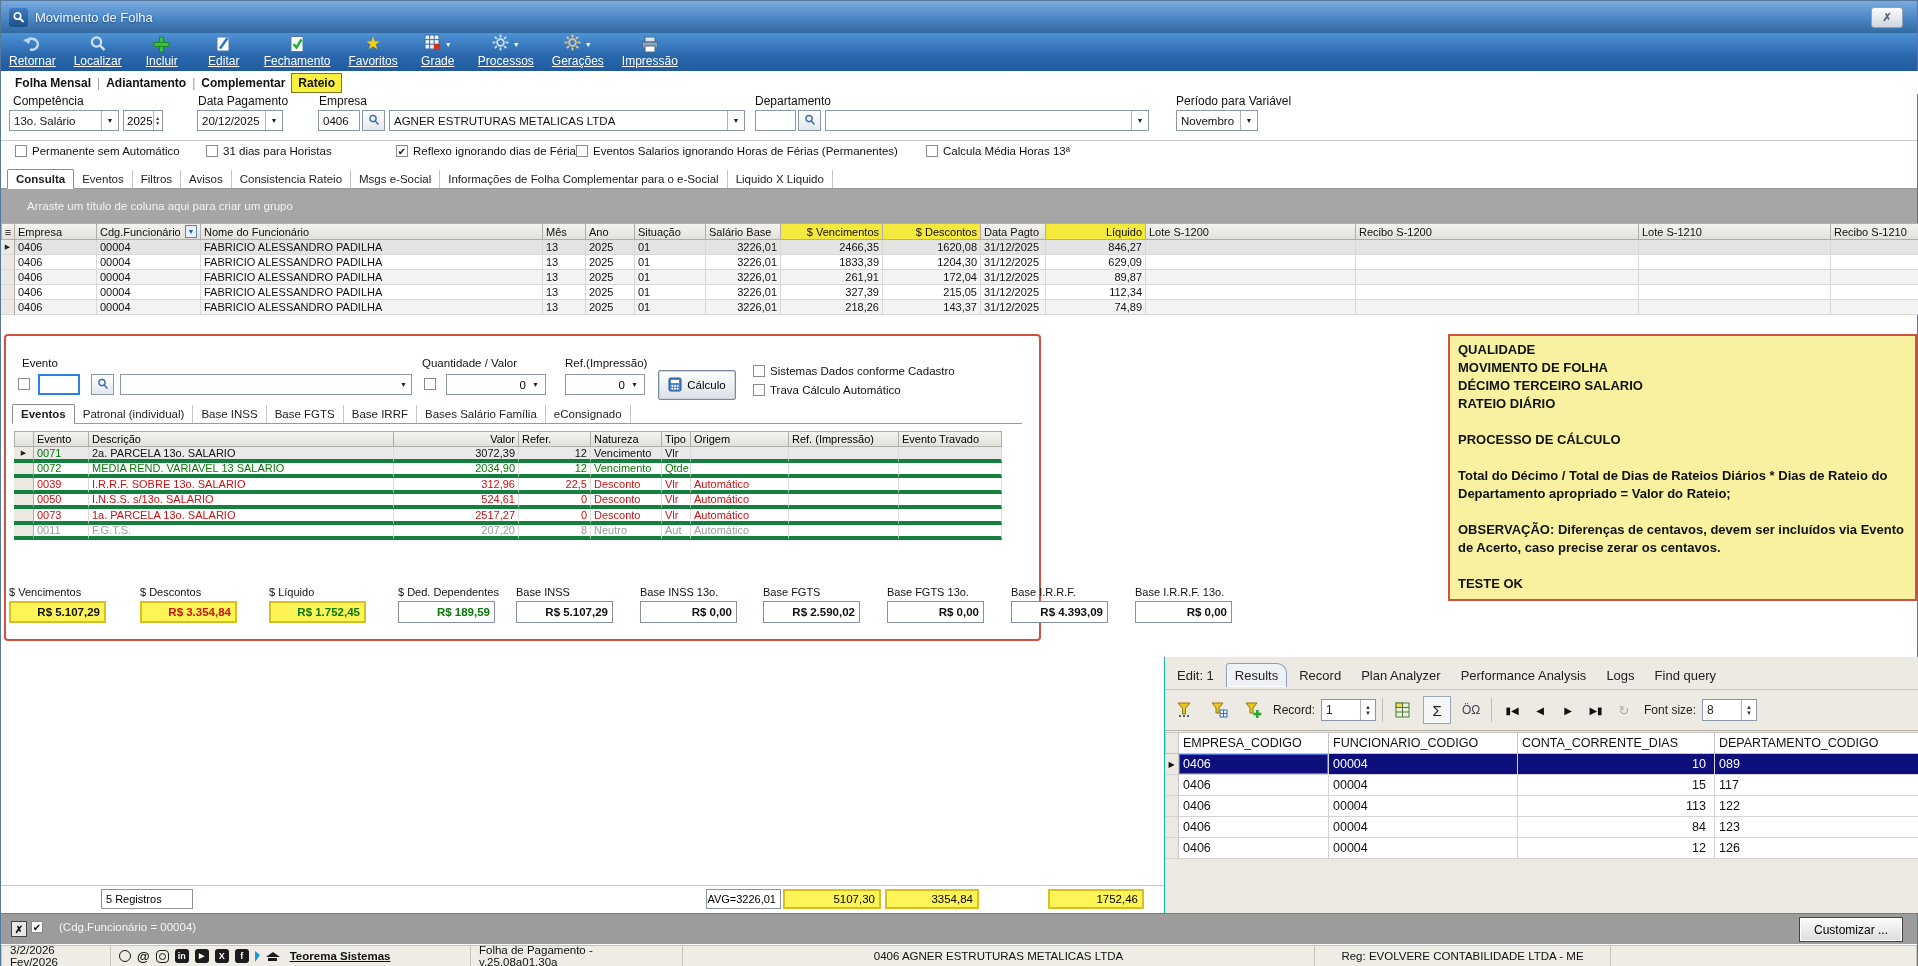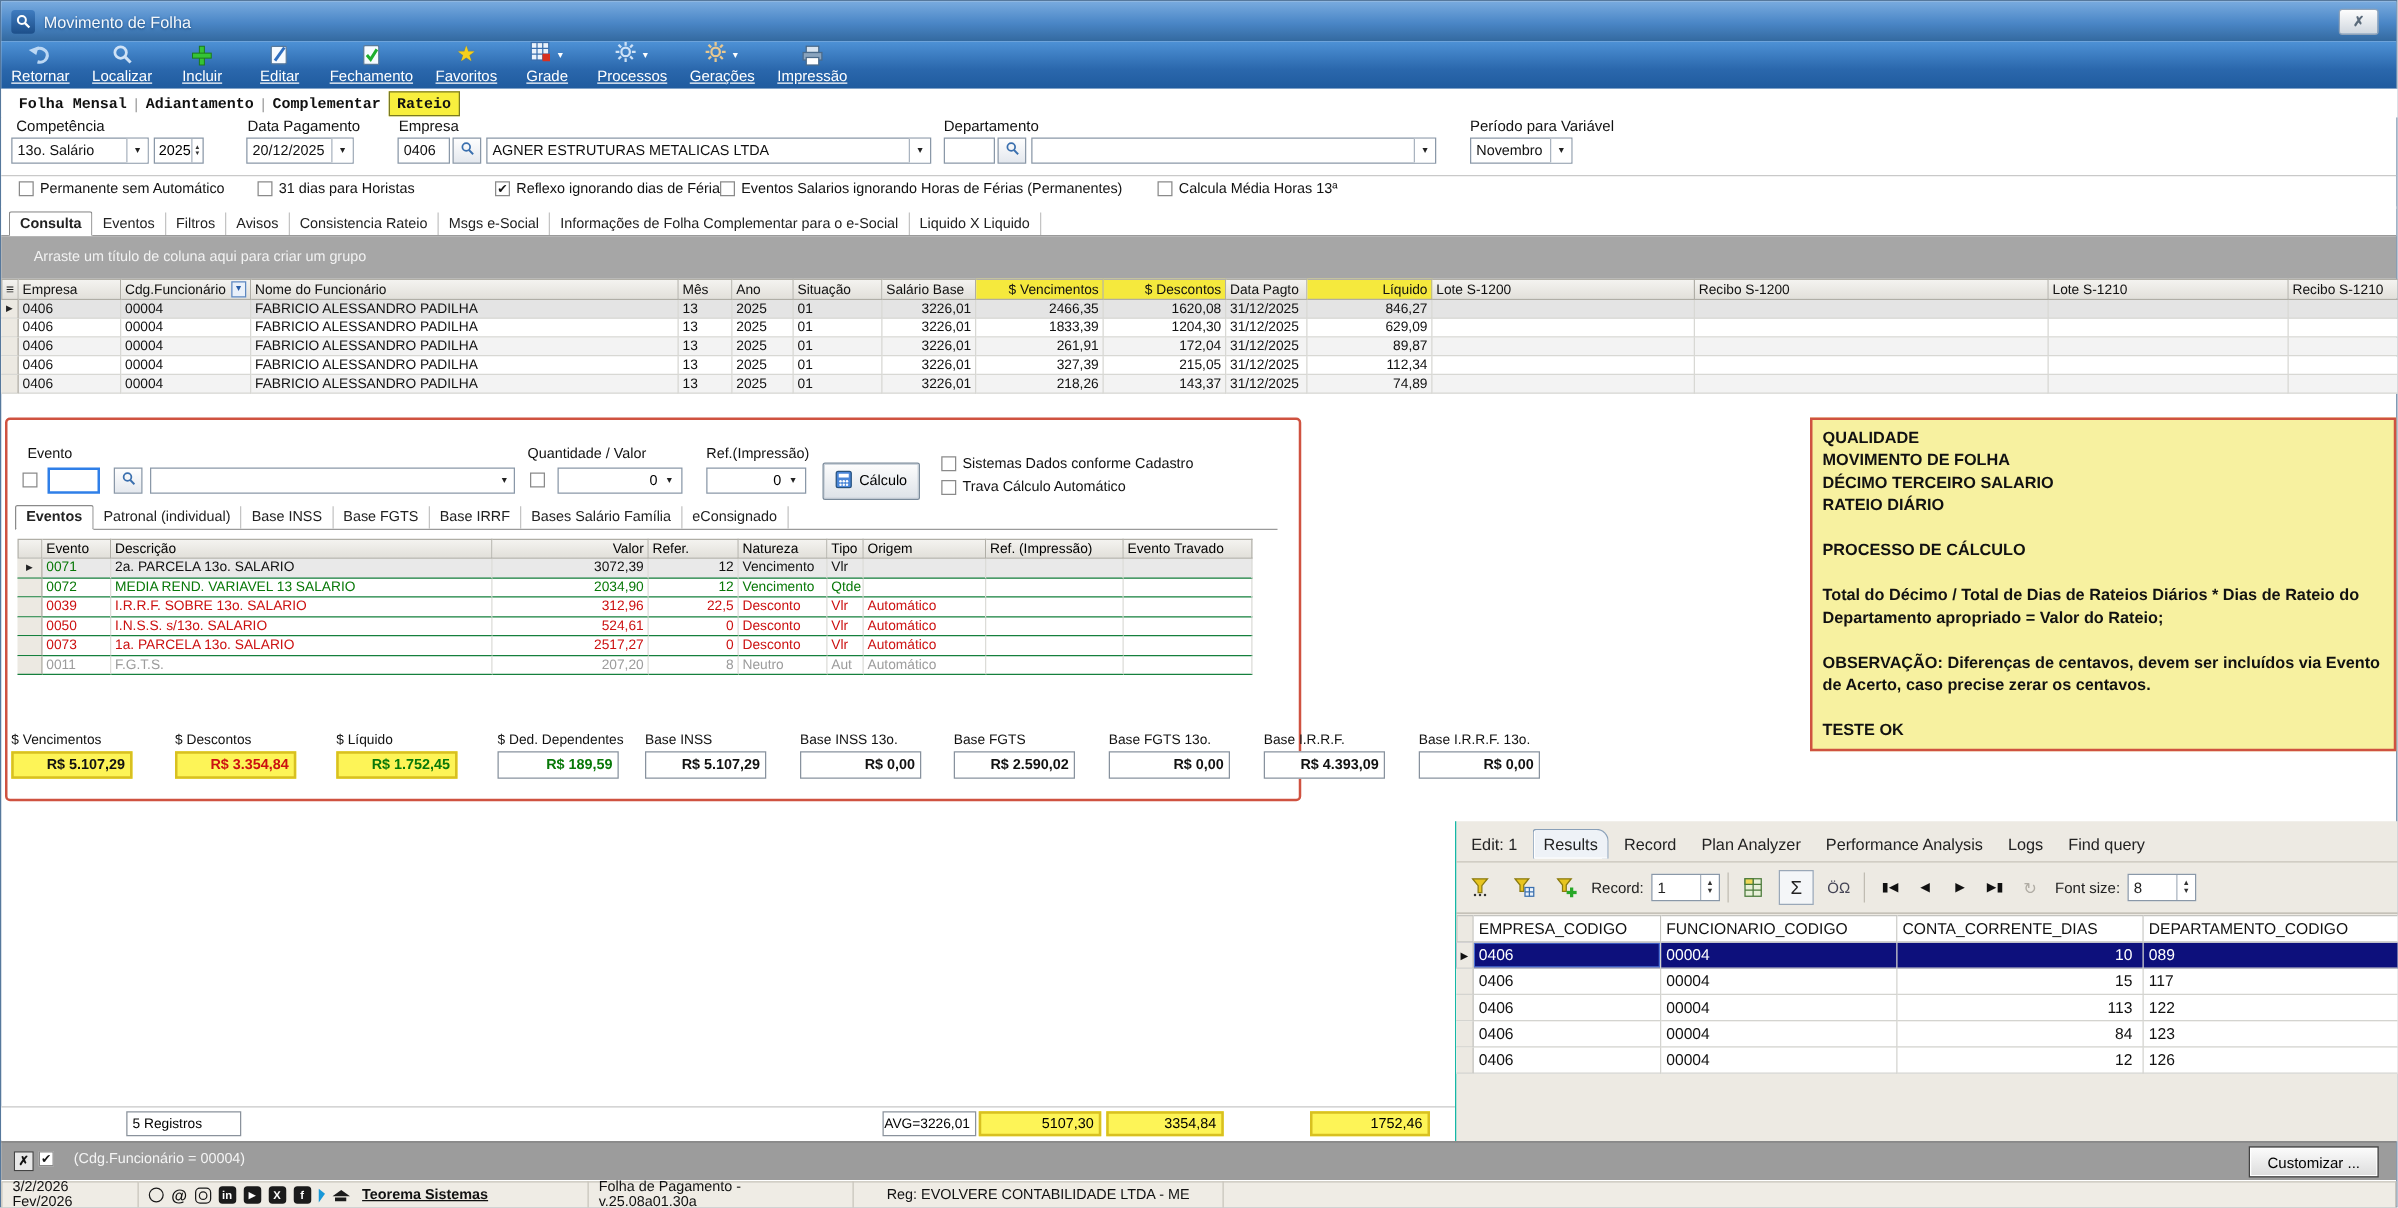--- a/index.html
+++ b/index.html
@@ -12,21 +12,21 @@
   .closebtn{position:absolute;right:14px;top:6px;width:30px;height:19px;border:1px solid #8ea2b8;border-radius:3px;background:linear-gradient(180deg,#fdfdfd,#cfd6de);display:flex;align-items:center;justify-content:center;color:#5a6a7a;font-size:11px;font-weight:bold;cursor:pointer;}
   
   .toolbar{position:absolute;left:0;top:32px;width:100%;height:38px;background:linear-gradient(180deg,#4e92d6 0%,#2a67ac 60%,#1f5b9e 100%);display:flex;align-items:flex-start;padding:1px 0 0 8px;box-sizing:border-box;gap:18px;}
   .tbtn{display:flex;flex-direction:column;align-items:center;color:#fff;cursor:pointer;min-width:44px;}
   .tbtn .ic{height:20px;display:flex;align-items:center;justify-content:center;gap:2px;}
   .tbtn .lb{font-size:12px;text-decoration:underline;white-space:nowrap;}
   .dda{color:#fff;font-size:7px;margin-left:2px;}
   .star{font-size:17px;color:#f6cf1c;text-shadow:0 0 1px #a98800;line-height:16px;}
   
   .maintabs{position:absolute;left:0;top:70px;width:100%;height:23px;background:#fff;display:flex;align-items:center;padding-left:8px;font-size:12px;font-weight:bold;color:#111;}
-  .mt{padding:2px 6px;cursor:pointer;font-family:Liberation Mono, monospace;}
+  .mt{padding:2px 6px;cursor:pointer;}
   .mtsep{color:#999;font-weight:normal;}
   .mt.active{background:#f8ef3e;border:1px solid #7a7a22;}
   
   .formarea{position:absolute;left:0;top:93px;width:100%;height:46px;background:#fff;}
   .flabel{position:absolute;top:0;font-size:12px;color:#111;white-space:nowrap;}
   .combo,.inputbox{position:absolute;top:16px;height:21px;background:#fff;border:1px solid #8a98a8;box-sizing:border-box;display:flex;align-items:center;font-size:11.5px;color:#111;padding-left:4px;}
   .combo .dd{margin-left:auto;width:16px;align-self:stretch;border-left:1px solid #aab4c0;display:flex;align-items:center;justify-content:center;font-size:7px;color:#222;background:#fff;}
   .spin{position:absolute;top:16px;height:21px;border:1px solid #8a98a8;background:#fff;box-sizing:border-box;display:flex;font-size:11.5px;}
   .spin .v{flex:1;display:flex;align-items:center;padding-left:3px;}
   .spin .ar{width:12px;border-left:1px solid #aab4c0;display:flex;flex-direction:column;align-items:center;justify-content:center;font-size:5px;color:#333;line-height:5px;}
@@ -69,21 +69,21 @@
   .dtabs{position:absolute;left:6px;top:67px;display:flex;align-items:flex-end;font-size:11.5px;color:#222;border-bottom:1px solid #9a9a9a;width:1010px;}
   .dt{padding:3px 8px;border-right:1px solid #c4c4c4;cursor:pointer;white-space:nowrap;}
   .dt.active{border:1px solid #8a8a8a;border-bottom:1px solid #fff;font-weight:bold;border-radius:2px 2px 0 0;position:relative;top:1px;background:#fff;}
   
   .egrid{position:absolute;left:8px;top:95px;width:988px;font-size:11px;--ecols:20px 55px 305px 125px 72px 71px 29px 98px 110px 103px;}
   .ehead,.erow{display:grid;grid-template-columns:var(--ecols);}
   .eh{background:linear-gradient(180deg,#f4f3f0,#e2e0da);border:1px solid #b0aea6;border-left:none;height:16px;display:flex;align-items:center;padding:0 3px;box-sizing:border-box;white-space:nowrap;overflow:hidden;cursor:pointer;}
   .eh:first-child{border-left:1px solid #b0aea6;}
   .eh.num{justify-content:flex-end;}
   .erow{height:15.5px;background:#fff;color:#111;}
-  .ec{border-right:1px solid #dcdcd8;border-bottom:1px solid #15803d;display:flex;align-items:center;padding:0 3px;white-space:nowrap;overflow:hidden;box-sizing:border-box;}
+  .ec{border-right:1px solid #dcdcd8;border-bottom:4px solid #15803d;display:flex;align-items:center;padding:0 3px;white-space:nowrap;overflow:hidden;box-sizing:border-box;}
   .ec.mk{border-right:1px solid #b0aea6;background:#ece9e2;justify-content:center;font-size:7px;padding:0;color:#222;}
   .ec.num{justify-content:flex-end;}
   .erow.cur{background:#e9e9e9;}
   .erow.cur .f-evento{color:#087808;}
   .erow.cur .mk::after{content:"▶";}
   .erow.green{color:#087808;}
   .erow.red{color:#cc1111;}
   .erow.gray{color:#9c9c9c;}
   
   .totals{position:absolute;left:0px;top:585px;width:1240px;height:50px;z-index:5;}
@@ -880,17 +880,18 @@
         <span class="sq">f</span>
         <span class="kite"></span>
         <span class="cap">
             <span class="c1"></span>
             <span class="c2"></span>
           </span>
         <span class="vendor">Teorema Sistemas</span>
       </span>
     </span>
     <span class="seg" style="width:212px">Folha de Pagamento - v.25.08a01.30a</span>
+    <span class="seg" style="width:632px;justify-content:center">0406 AGNER ESTRUTURAS METALICAS LTDA</span>
     <span class="seg" style="width:296px;justify-content:center">Reg: EVOLVERE CONTABILIDADE LTDA - ME</span>
     <span class="seg" style="flex:1"></span>
   </div>
 
 </div>
 
 </body></html>

